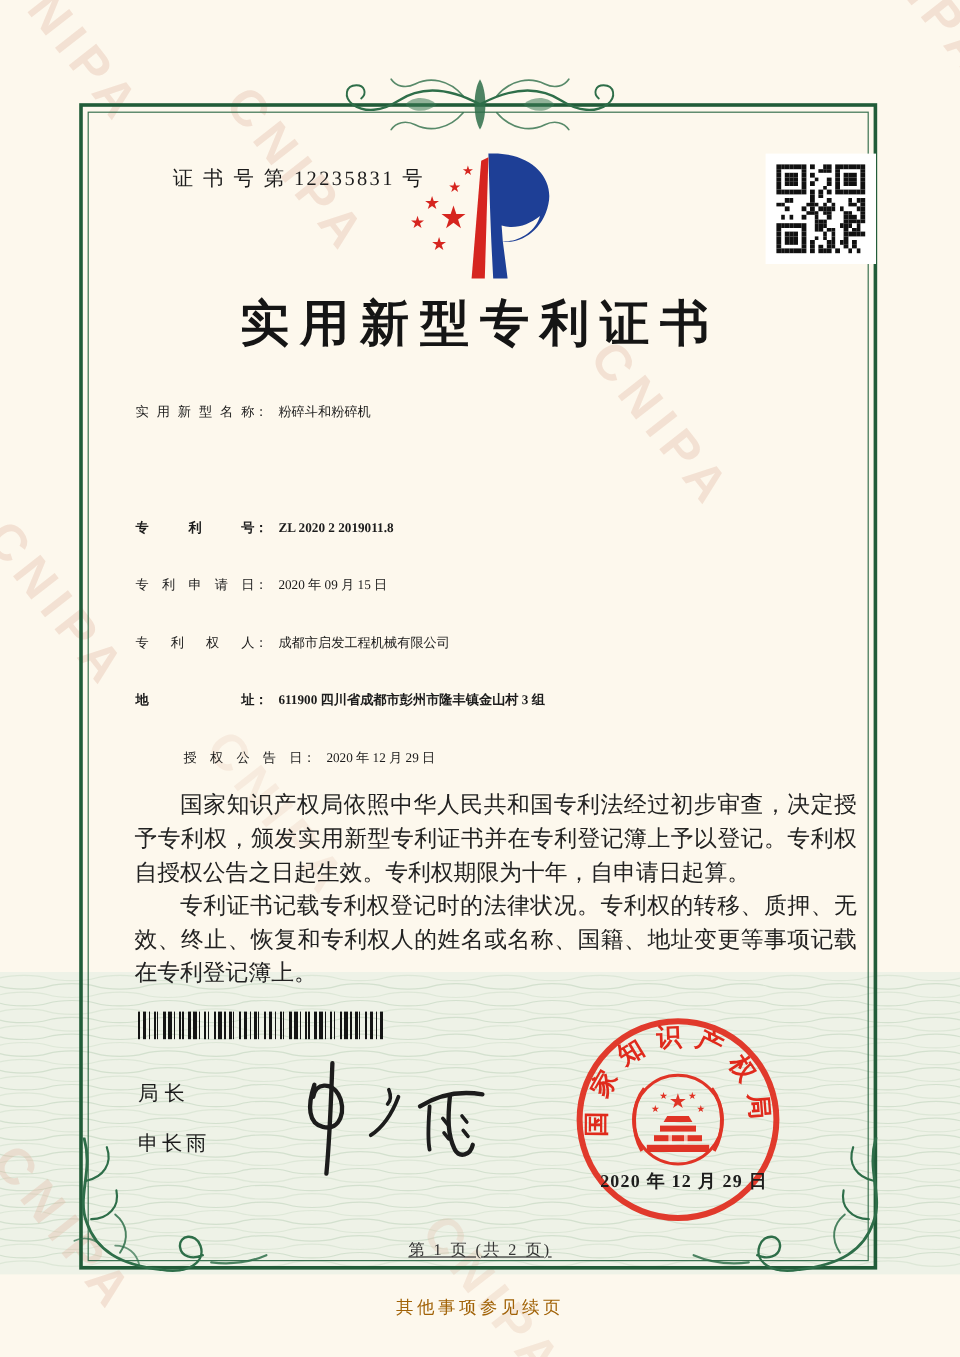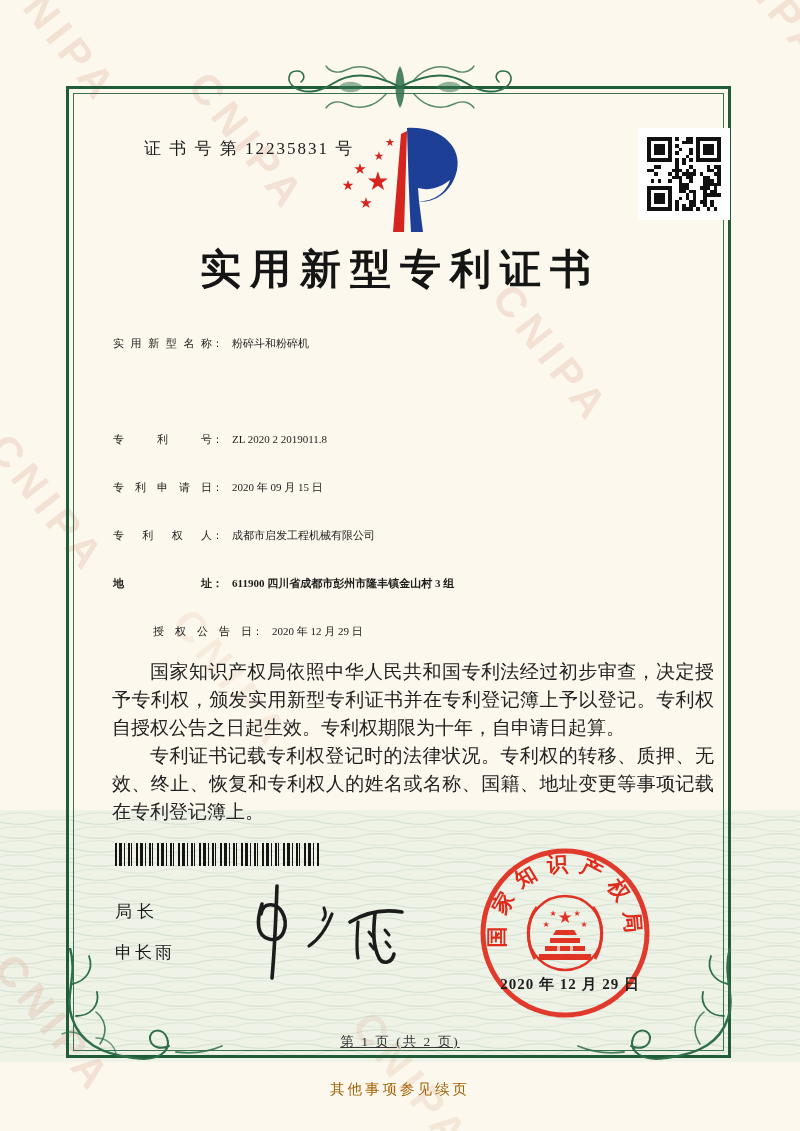--- a/index.html
+++ b/index.html
@@ -38,21 +38,21 @@
   .qr i.on{background:#111;}
   .logo{position:absolute; left:328px; top:124px; width:144px; height:112px;}
   
   .title{position:absolute; left:0; top:242px; width:800px; text-align:center;
     font-size:41px; font-weight:bold; letter-spacing:9px; color:#151515;}
   
   .frow{position:absolute; left:113px; font-size:11px; white-space:nowrap;}
   .flabel{display:inline-block; width:99px; text-align:justify; text-align-last:justify;
     vertical-align:bottom;}
   .fcolon{margin-right:9px;}
-  .r0{top:336px;} .r1{top:384px;} .r2{top:432px;} .r3{top:480px;}
+  .r0{top:336px;} .r1{top:384px;} .r2{top:432px;font-weight:bold;} .r3{top:480px;}
   .r4{top:528px;} .r5{top:576px;font-weight:bold;} .r6{top:624px;margin-left:40px;}
   .grant-no{position:absolute; left:420px; top:624px; font-size:16.5px; white-space:nowrap;}
   
   .body-text{position:absolute; left:112px; top:658px; width:602px; font-size:19px;
     line-height:28px; text-align:justify; color:#222;}
   .body-text p{margin:0; text-indent:2em;}
   
   .barcode{position:absolute; left:115px; top:843px; width:205px; height:23px;
     background:repeating-linear-gradient(90deg,
       #141414 0 2px, transparent 2px 4px,

